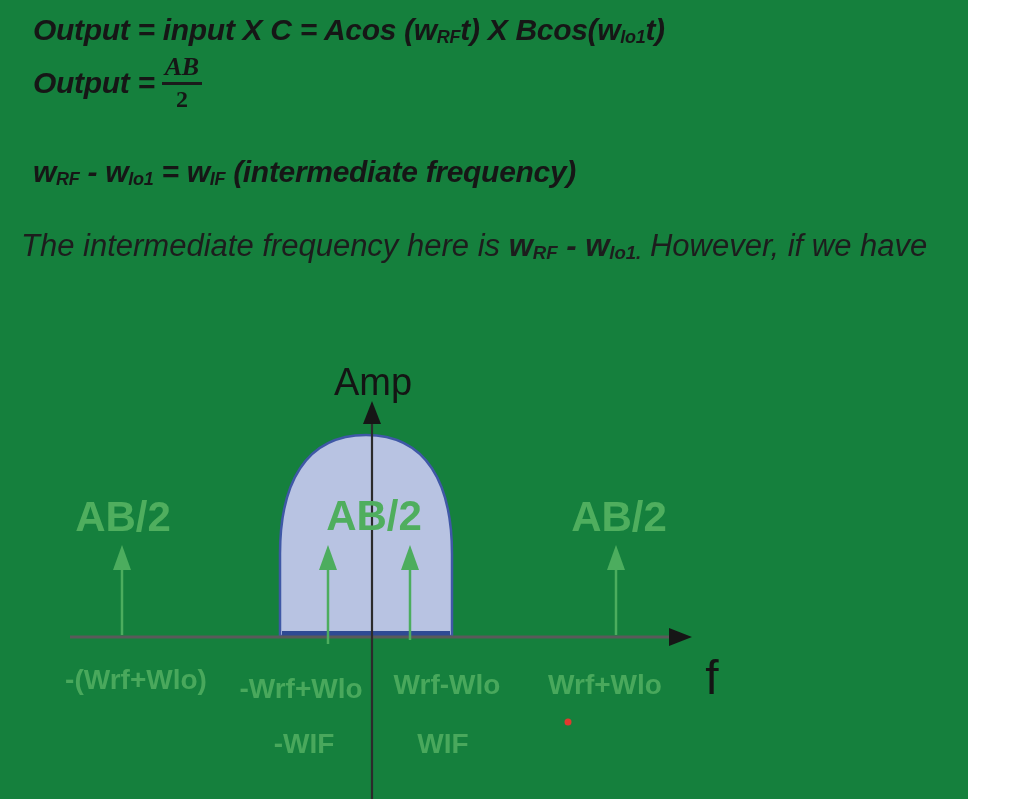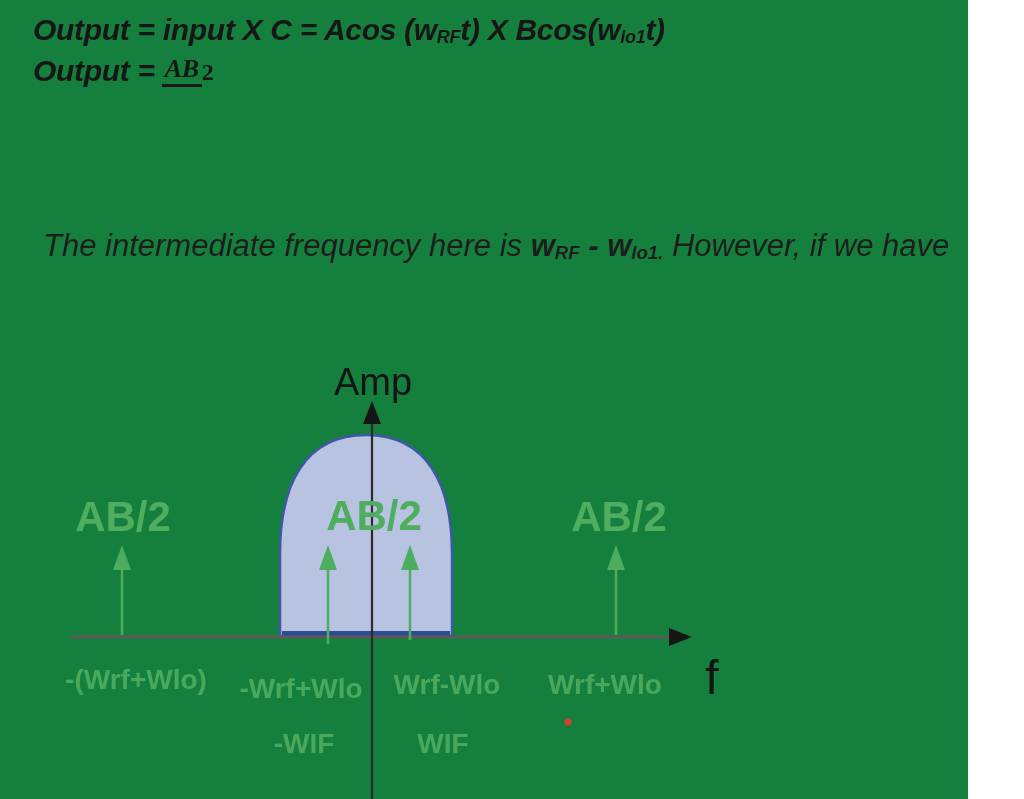--- a/index.html
+++ b/index.html
@@ -2,25 +2,25 @@
 <html><head>
 <meta charset="utf-8">
 <style>
   html,body{margin:0;padding:0;background:#fff;}
   .canvas{position:relative;width:968px;height:799px;background:#15803d;overflow:hidden;
           font-family:"Liberation Sans",sans-serif;color:#1b1b1b;}
   .eq{position:absolute;left:33px;font-weight:bold;font-style:italic;font-size:30px;
       white-space:nowrap;letter-spacing:-0.3px;color:#161616;}
   .eq2{display:flex;align-items:center;justify-content:flex-end;}
   .sb{font-size:0.6em;vertical-align:-0.18em;line-height:1;}
-  .frac{display:inline-flex;flex-direction:row;align-items:center;
+  .frac{display:inline-flex;flex-direction:column;align-items:center;
         font-family:"Liberation Serif",serif;line-height:1;margin:0 8px 0 7px;}
   .frac .num{font-size:26px;font-weight:bold;font-style:italic;border-bottom:3px solid #1b1b1b;padding:0 3px 2px;}
   .frac .den{font-size:24px;font-weight:bold;font-style:normal;padding-top:2px;}
-  .para-line{position:absolute;left:43px;font-style:italic;font-size:31px;white-space:nowrap;color:#1d1d1d;}
+  .para-line{position:absolute;left:21px;font-style:italic;font-size:31px;white-space:nowrap;color:#1d1d1d;}
   .pb{font-weight:bold;}
   .diagram{position:absolute;left:0;top:360px;}
   .svgtxt{font-family:"Liberation Sans",sans-serif;}
   .t-axis{fill:#141414;font-weight:normal;}
   .ab2{fill:#4fae5e;font-weight:600;font-size:42px;}
   .freq{fill:#49a85c;font-weight:bold;font-size:28px;}
 </style>
 </head>
 <body>
 
@@ -29,20 +29,21 @@
   <div class="eq" style="top:13px"><span>Output = input X C = Acos (w</span><sub class="sb">RF</sub><span>t) X Bcos(w</span><sub class="sb">lo1</sub><span>t)</span></div>
 
   <div class="eq eq2" style="top:54px">
     <span>Output = </span>
     <span class="frac">
       <span class="num">AB</span>
       <span class="den">2</span>
     </span>
   </div>
 
+  <div class="eq" style="top:155px"><span>w</span><sub class="sb">RF</sub><span> - w</span><sub class="sb">lo1</sub><span> = w</span><sub class="sb">IF</sub><span> (intermediate frequency)</span></div>
 
   <div class="para-line" style="top:228px"><span>The intermediate frequency here is </span><b class="pb"><span>w</span><sub class="sb">RF</sub><span> - w</span><sub class="sb">lo1.</sub></b><span> However, if we have</span></div>
 
 
   <svg class="diagram" width="1024" height="439" viewBox="0 0 1024 439">
 
     <path d="M280,276 L280,194 C280,124 305,75 366,75 C427,75 452,124 452,194 L452,276 Z" fill="#b8c3e2" stroke="#3f58a6" stroke-width="2.5"></path>
     <line x1="282" y1="273.5" x2="450" y2="273.5" stroke="#2f4a93" stroke-width="5"></line>
 
     <line x1="70" y1="277" x2="674" y2="277" stroke="#5a5a5a" stroke-width="3"></line>

